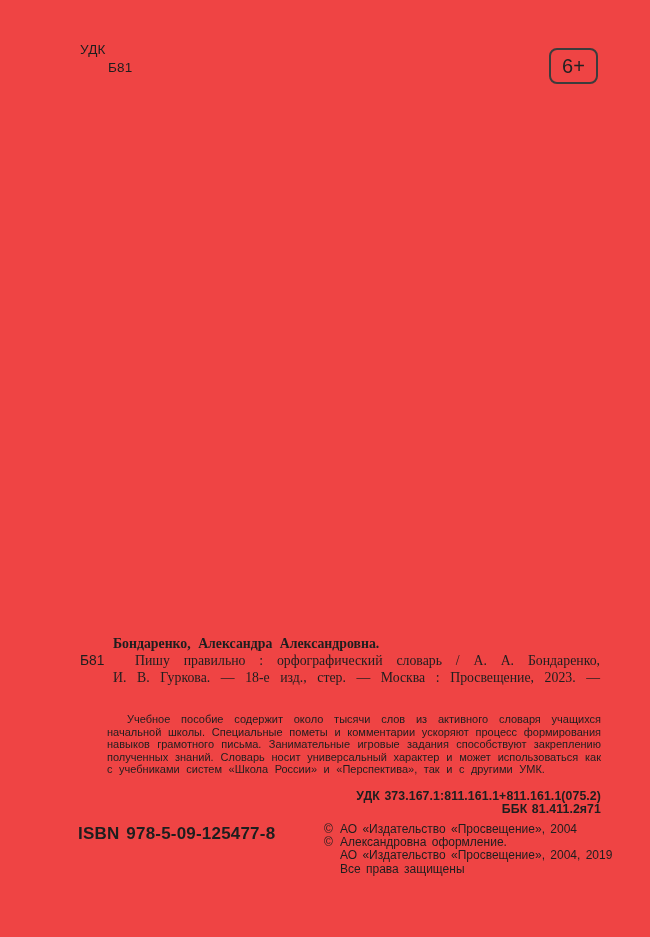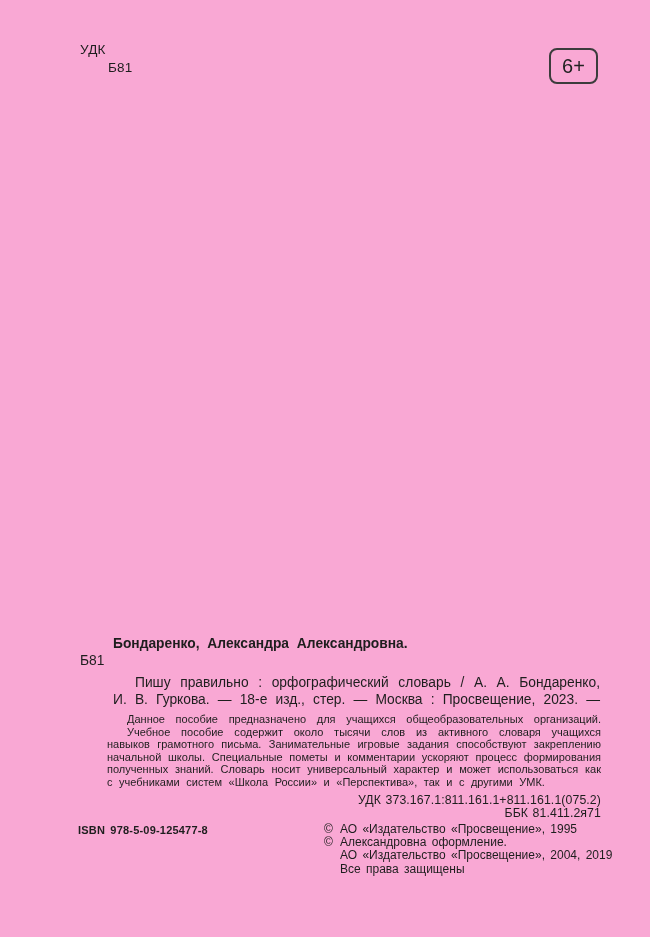--- a/index.html
+++ b/index.html
@@ -1,20 +1,20 @@
 <!DOCTYPE html>
 <html><head>
 <meta charset="utf-8">
 <style>
   html, body { margin: 0; padding: 0; }
   .page {
     position: relative;
     width: 650px;
     height: 937px;
-    background: #f9a8d4;
+    background: #ef4444;
     color: #1e1e1e;
     font-family: "Liberation Sans", "DejaVu Sans", sans-serif;
     overflow: hidden;
   }
 
   
   .top-codes {
     position: absolute;
     left: 80px;
     top: 41px;
@@ -45,54 +45,54 @@
   
   .card {
     position: absolute;
     left: 80px;
     top: 636px;
     width: 520px;
     font-size: 13.8px;
     line-height: 16.8px;
   }
   .card-sign { position: absolute; left: 0; top: 16.8px; }
-  .card-body { margin-left: 33px; }
+  .card-body { margin-left: 33px; font-family: Liberation Serif, serif; }
   .card-heading { font-weight: bold; word-spacing: 4px; }
   .j { text-align: justify; text-align-last: justify; }
-  .ind { padding-left: 22px; margin-top: 22px; }
+  .ind { padding-left: 22px; }
   .plain { word-spacing: 2.5px; }
 
   
   .annotation {
     position: absolute;
     left: 107px;
     top: 713px;
     width: 494px;
     font-size: 11px;
     line-height: 12.55px;
     word-spacing: 1px;
   }
   .ann-ind { padding-left: 20px; }
   .ann-last { word-spacing: 3.5px; }
   .codes-bold {
-    font-weight: normal;
+    font-weight: bold;
     text-align: right;
-    margin-top: 6px;
+    margin-top: 14px;
     font-size: 12.3px;
     line-height: 12.8px;
     letter-spacing: 0.1px;
   }
 
   
   .footer-isbn {
     position: absolute;
     left: 78px;
     top: 824px;
     font-weight: bold;
-    font-size: 11px;
+    font-size: 17px;
     letter-spacing: 0.2px;
     word-spacing: 2px;
   }
   .copyright {
     position: absolute;
     left: 324px;
     top: 823px;
     font-size: 12px;
     line-height: 13.2px;
     word-spacing: 2px;
@@ -123,38 +123,37 @@
   <div class="card">
     <span class="card-sign">Б81</span>
     <div class="card-body">
       <div class="card-heading">Бондаренко, Александра Александровна.</div>
       <div class="j ind">Пишу правильно : орфографический словарь / А. А. Бондаренко,</div>
       <div class="j">И. В. Гуркова. — 18-е изд., стер. — Москва : Просвещение, 2023. —</div>
     </div>
   </div>
 
   <div class="annotation">
-    <div class="j ann-ind">Данное пособие предназначено для учащихся общеобразовательных организаций.</div>
     <div class="j ann-ind">Учебное пособие содержит около тысячи слов из активного словаря учащихся</div>
+    <div class="j">начальной школы. Специальные пометы и комментарии ускоряют процесс формирования</div>
     <div class="j">навыков грамотного письма. Занимательные игровые задания способствуют закреплению</div>
-    <div class="j">начальной школы. Специальные пометы и комментарии ускоряют процесс формирования</div>
     <div class="j">полученных знаний. Словарь носит универсальный характер и может использоваться как</div>
     <div class="ann-last">с учебниками систем «Школа России» и «Перспектива», так и с другими УМК.</div>
     <div class="codes-bold">
       <div>УДК 373.167.1:811.161.1+811.161.1(075.2)</div>
       <div>ББК 81.411.2я71</div>
     </div>
   </div>
 
   <div class="footer-isbn">ISBN 978-5-09-125477-8</div>
 
   <div class="copyright">
     <div class="cr-row">
       <span class="cr-sym">©</span>
-      <span>АО «Издательство «Просвещение», 1995</span>
+      <span>АО «Издательство «Просвещение», 2004</span>
     </div>
     <div class="cr-row">
       <span class="cr-sym">©</span>
       <span>Александровна оформление.</span>
     </div>
     <div class="cr-row">
       <span class="cr-sym"></span>
       <span>АО «Издательство «Просвещение», 2004, 2019</span>
     </div>
     <div class="cr-row">

